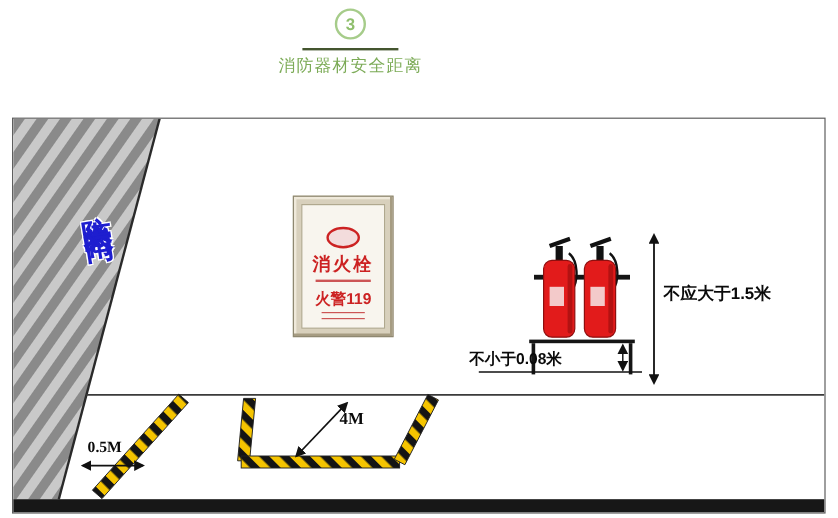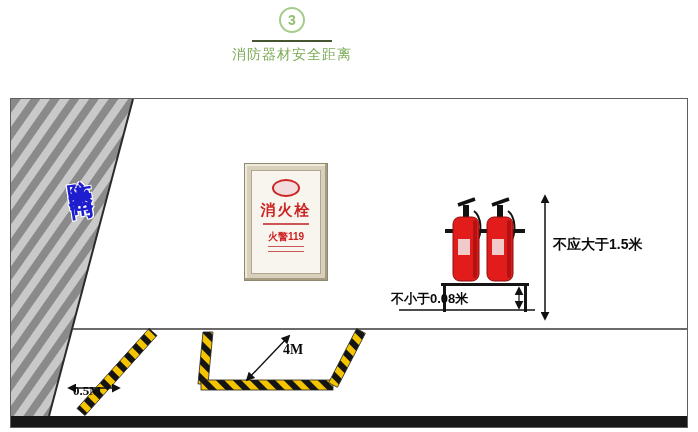--- a/index.html
+++ b/index.html
@@ -29,31 +29,31 @@
     transform:rotate(-9deg);
   }
   
   .cabinet{
     left:233px;top:64px;width:84px;height:118px;box-sizing:border-box;
     background:#d8d0bc;border:1px solid #8f8871;padding:6px;
     box-shadow:inset -2px -2px 0 #a69c82,inset 2px 2px 0 #efe9da;
   }
   .cabinet-inner{
     width:100%;height:100%;box-sizing:border-box;background:#f8f5ee;border:1px solid #b0a88e;
-    display:flex;flex-direction:column;align-items:center;padding-top:8px;
+    display:flex;flex-direction:column;align-items:center;padding-top:18px;
   }
   .cabinet-logo{width:24px;height:14px;border:2px solid #c22;border-radius:50%;
     background:#f3dcdc;margin-bottom:4px;}
   .cabinet-title{color:#c22;font-weight:bold;font-size:15px;letter-spacing:2px;}
   .redbar{width:46px;height:2px;background:#c55;margin:3px 0 1px 0;}
   .redbar.small{width:36px;height:1px;margin:2px 0;}
-  .cabinet-hotline{color:#c22;font-weight:bold;font-size:10px;margin-top:4px;}
+  .cabinet-hotline{color:#c22;font-weight:bold;font-size:13px;margin-top:4px;}
   
   .meas{font-weight:bold;color:#0a0a0a;font-family:"Liberation Serif",serif;}
-  .label-05m{left:62px;top:284px;font-size:13px;}
+  .label-05m{left:62px;top:266px;font-size:13px;}
   .label-2m{left:272px;top:243px;font-size:14px;}
   .label-height{left:542px;top:137px;font-size:14px;font-family:"Liberation Sans",sans-serif;}
   .label-gap{left:380px;top:191px;font-size:13px;font-family:"Liberation Sans",sans-serif;}
 </style>
 </head>
 <body>
 
 <div class="header">
   <div class="step-circle">3</div>
   <div class="header-rule"></div>

